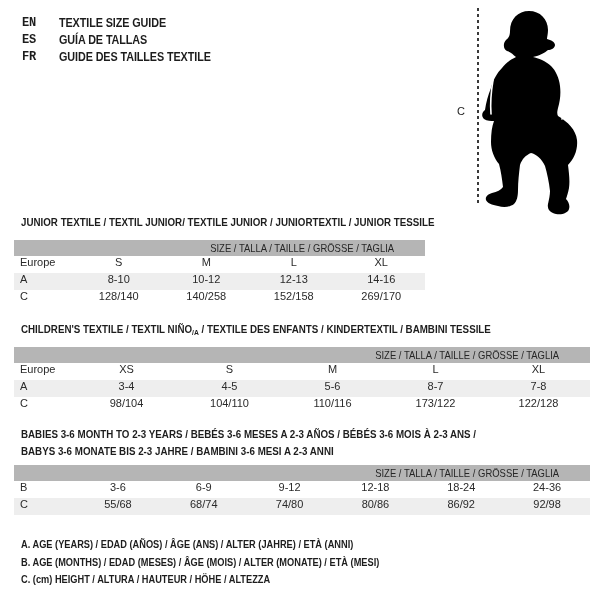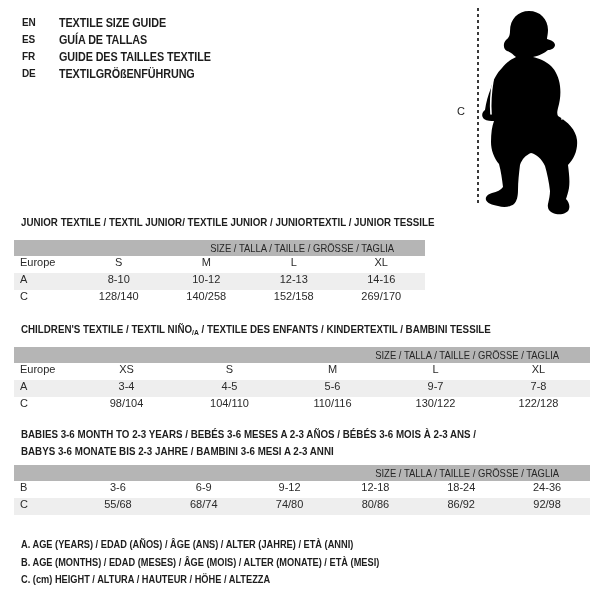--- a/index.html
+++ b/index.html
@@ -4,21 +4,21 @@
 <style>
   html,body{margin:0;padding:0;background:#fff;}
   .page{
     position:relative;width:600px;height:600px;background:#fff;overflow:hidden;
     font-family:"Liberation Sans","DejaVu Sans",sans-serif;color:#1d1d1d;
   }
 
   
   .langs{position:absolute;left:22px;top:14px;}
   .lang-row{display:flex;height:17px;align-items:center;}
-  .lang-code{width:37px;font-size:10px;font-weight:700;letter-spacing:-.2px;}
+  .lang-code{width:37px;font-size:12px;font-weight:700;letter-spacing:-.2px;font-family:Liberation Mono, monospace;}
   .lang-title{font-size:12px;font-weight:700;white-space:nowrap;display:inline-block;
     transform:scaleX(.9);transform-origin:left center;letter-spacing:-.1px;}
 
   
   .figure{position:absolute;left:0;top:0;}
   .dotline{position:absolute;left:477px;top:8px;width:2px;height:198px;
     background:repeating-linear-gradient(to bottom,var(--dotted,#3a3a3a) 0 3px,transparent 3px 6px);}
   .c-label{position:absolute;left:457px;top:105px;font-size:11px;color:#222;}
   .sil-svg{position:absolute;left:480px;top:0;}
   .sil{fill:var(--silhouette,#000);}
@@ -56,24 +56,20 @@
       <span class="lang-code">EN</span>
       <span class="lang-title">TEXTILE SIZE GUIDE</span>
     </div>
     <div class="lang-row">
       <span class="lang-code">ES</span>
       <span class="lang-title">GUÍA DE TALLAS</span>
     </div>
     <div class="lang-row">
       <span class="lang-code">FR</span>
       <span class="lang-title">GUIDE DES TAILLES TEXTILE</span>
-    </div>
-    <div class="lang-row">
-      <span class="lang-code">DE</span>
-      <span class="lang-title">TEXTILGRÖßENFÜHRUNG</span>
     </div>
   </div>
 
   <div class="figure">
     <span class="c-label">C</span>
     <div class="dotline"></div>
     <svg class="sil-svg" width="120" height="216" viewBox="480 0 120 216" xmlns="http://www.w3.org/2000/svg">
       <path class="sil" d="
         M529 11
         C540 11 548 19 548 30
@@ -161,29 +157,29 @@
       <span class="val">S</span>
       <span class="val">M</span>
       <span class="val">L</span>
       <span class="val">XL</span>
     </div>
     <div class="trow shade">
       <span class="lbl">A</span>
       <span class="val">3-4</span>
       <span class="val">4-5</span>
       <span class="val">5-6</span>
-      <span class="val">9-7</span>
+      <span class="val">8-7</span>
       <span class="val">7-8</span>
     </div>
     <div class="trow">
       <span class="lbl">C</span>
       <span class="val">98/104</span>
       <span class="val">104/110</span>
       <span class="val">110/116</span>
-      <span class="val">130/122</span>
+      <span class="val">173/122</span>
       <span class="val">122/128</span>
     </div>
   </div>
 
   <div class="sec-title" style="top:426px">
     <div>BABIES 3-6 MONTH TO 2-3 YEARS / BEBÉS 3-6 MESES A 2-3 AÑOS / BÉBÉS 3-6 MOIS À 2-3 ANS /</div>
     <div>BABYS 3-6 MONATE BIS 2-3 JAHRE / BAMBINI 3-6 MESI A 2-3 ANNI</div>
   </div>
   <div class="tbl tbl-w2" style="top:465px">
     <div class="bar">

